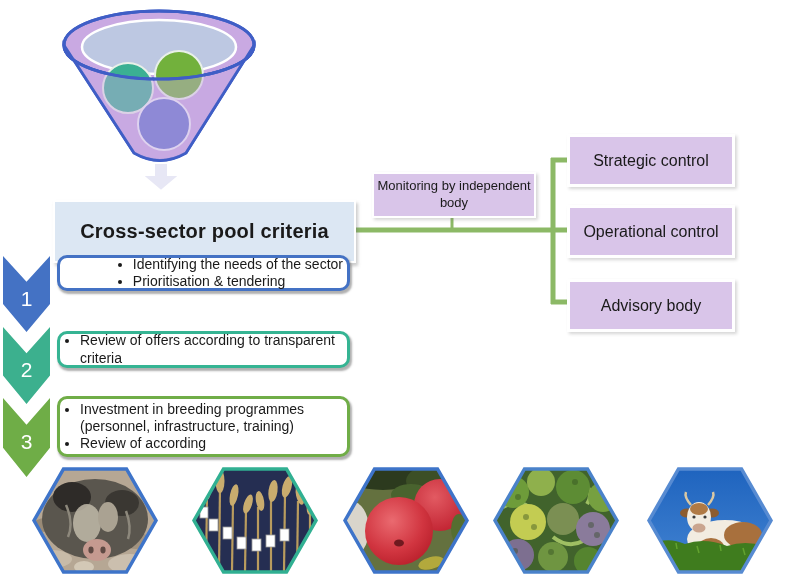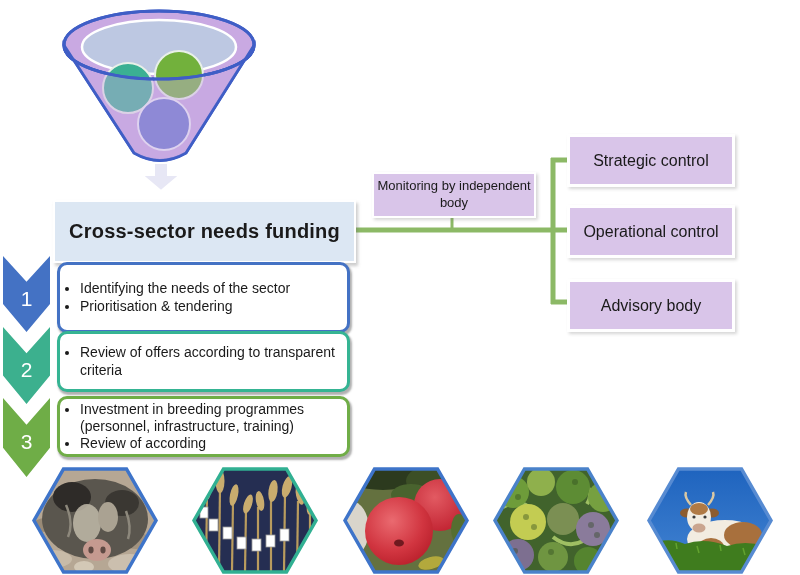--- a/index.html
+++ b/index.html
@@ -65,21 +65,21 @@
     <circle cx="109" cy="120" r="26" fill="#6472cd" stroke="#eef0f8" stroke-width="2"></circle>
     <path d="M 9,41 A 95 34 0 0 0 199 41 L 131,149 Q 105,164 79,149 Z" fill="rgba(201,169,226,0.42)" stroke="#3f5ec6" stroke-width="2.5"></path>
     <ellipse cx="104" cy="41" rx="95" ry="34" fill="none" stroke="#3f5ec6" stroke-width="3"></ellipse>
   </svg>
 
   <svg class="abs" style="left:141px;top:162px;" width="40" height="30" viewBox="0 0 40 30">
     <polygon points="13,1 27,1 27,13 39,13 20,29 1,13 13,13" fill="#e7e7f5" stroke="#ffffff" stroke-width="2"></polygon>
   </svg>
 
   <div class="abs funding-box">
-    <span>Cross-sector needs funding</span>
+    <span>Cross-sector pool criteria</span>
   </div>
 
   <div class="abs purple-box monitoring-box">
     <span>Monitoring by independent body</span>
   </div>
 
   <div class="abs purple-box control-box" style="top:205px;">
     <span>Operational control</span>
   </div>
   <div class="abs purple-box control-box" style="top:134px;">
@@ -92,27 +92,27 @@
   <div class="abs chevron" style="top:256px;height:76px;background:#4472c4;">
     <span>1</span>
   </div>
   <div class="abs chevron" style="top:327px;height:77px;background:#3cb08e;">
     <span>2</span>
   </div>
   <div class="abs chevron" style="top:398px;height:79px;background:#6fad47;">
     <span>3</span>
   </div>
 
-  <div class="abs step-box" style="top:262px;height:71px;border-color:#4472c4;">
+  <div class="abs step-box" style="top:255px;height:36px;border-color:#4472c4;align-items:flex-end;">
     <ul>
       <li>Identifying the needs of the sector</li>
       <li>Prioritisation &amp; tendering</li>
     </ul>
   </div>
-  <div class="abs step-box" style="top:331px;height:61px;border-color:#35b493;">
+  <div class="abs step-box" style="top:331px;height:37px;border-color:#35b493;">
     <ul>
       <li>Review of offers according to transparent criteria</li>
     </ul>
   </div>
   <div class="abs step-box" style="top:396px;height:61px;border-color:#70ad47;">
     <ul>
       <li>Investment in breeding programmes (personnel, infrastructure, training)</li>
       <li>Review of according</li>
     </ul>
   </div>

